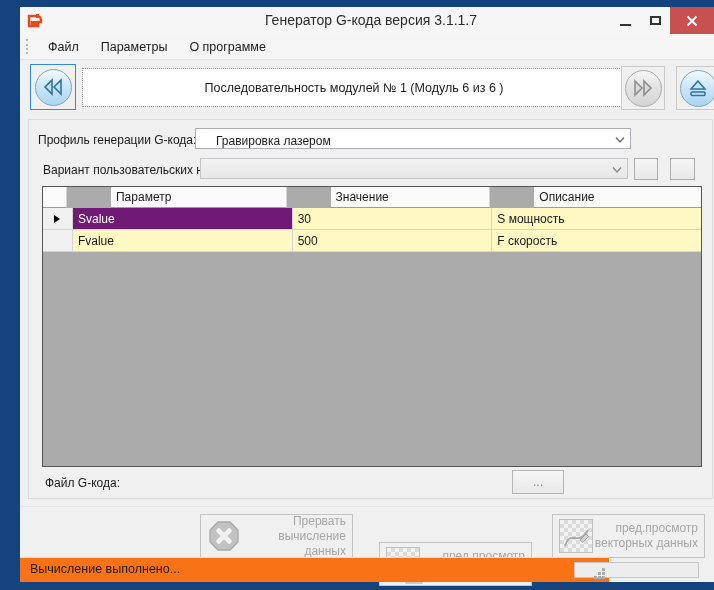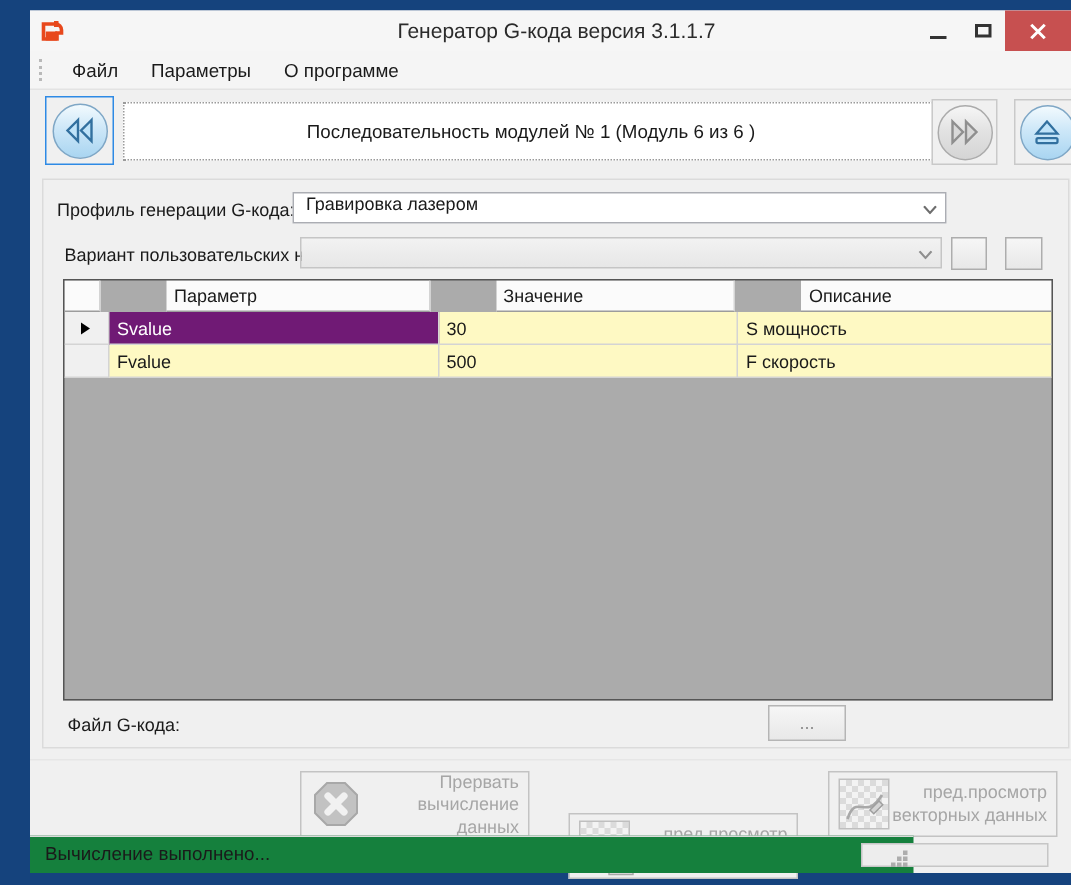--- a/index.html
+++ b/index.html
@@ -32,21 +32,21 @@
   .circle.blue{border:1px solid #7FA7C6;background:linear-gradient(#F2FAFE,#CDE7F8 45%,#A9D5F1);}
   .circle.gray{border:1px solid #ABABAB;background:linear-gradient(#F6F6F6,#E3E3E3 45%,#D4D4D4);}
   .seq-box{position:absolute;left:62px;top:8px;width:544px;height:39px;background:#FFFFFF;
     border:1px dotted #9A9A9A;display:flex;align-items:center;justify-content:center;
     font-size:12.5px;color:#1A1A1A;}
 
   
   .groupbox{position:absolute;left:8px;top:112px;width:685px;height:380px;border:1px solid #DBDBDB;}
   .lbl{position:absolute;font-size:12px;color:#1A1A1A;white-space:nowrap;}
   .combo{position:absolute;height:21px;border:1px solid #ABADB3;background:#FFFFFF;
-    display:flex;align-items:flex-start;font-size:12px;color:#1A1A1A;padding-left:8px;}
+    display:flex;align-items:flex-end;font-size:12px;color:#1A1A1A;padding-left:20px;}
   .combo .chev{position:absolute;right:5px;top:8px;}
   .combo.disabled{background:linear-gradient(#F2F2F2,#E7E7E7);border-color:#C5C5C5;color:#8A8A8A;}
   .mini-btn{position:absolute;width:24px;height:22px;border:1px solid #ADADAD;
     background:linear-gradient(#F6F6F6,#E8E8E8);padding:0;}
 
   
   .grid{position:absolute;left:13px;top:66px;width:660px;height:281px;border:1px solid #555;
     background:#ABABAB;overflow:hidden;}
   .g-row{display:flex;height:22px;}
   .g-row.header{height:21px;gap:44px;}
@@ -72,21 +72,21 @@
     background:linear-gradient(#F4F4F4,#EBEBEB);display:flex;align-items:center;padding:0 6px;}
   .act-btn .txt{flex:1;text-align:right;font-size:12px;color:#1A1A1A;line-height:1.25;}
   .act-btn.disabled{border-color:#C3C3C3;background:#F0F0F0;}
   .act-btn.disabled .txt{color:#A6A6A6;}
   .tile{position:relative;width:34px;height:34px;flex:0 0 34px;border:1px solid #85AED3;
     background:repeating-conic-gradient(#CFE6F8 0% 25%,#FEFEFE 0% 50%) 0 0/8px 8px;}
   .tile.gray{border-color:#BFBFBF;background:repeating-conic-gradient(#DBDBDB 0% 25%,#F3F3F3 0% 50%) 0 0/8px 8px;}
   .tile svg{position:absolute;}
 
   
-  .statusbar{position:absolute;left:0;top:550px;width:589px;height:25px;background:#15803d;border-top:1px solid #DADADA;}
+  .statusbar{position:absolute;left:0;top:550px;width:589px;height:25px;background:#f97316;border-top:1px solid #DADADA;}
   .status-text{position:absolute;left:10px;top:4px;font-size:12.5px;color:#1A1A1A;}
   .progress-box{position:absolute;left:554px;top:4px;width:125px;height:16px;border:1px solid #C6C6C6;background:#EDEDED;}
   .grip{position:absolute;right:3px;bottom:3px;width:13px;height:13px;}
 </style>
 </head>
 <body>
 
 <div id="frame">
   <div id="client">
 

